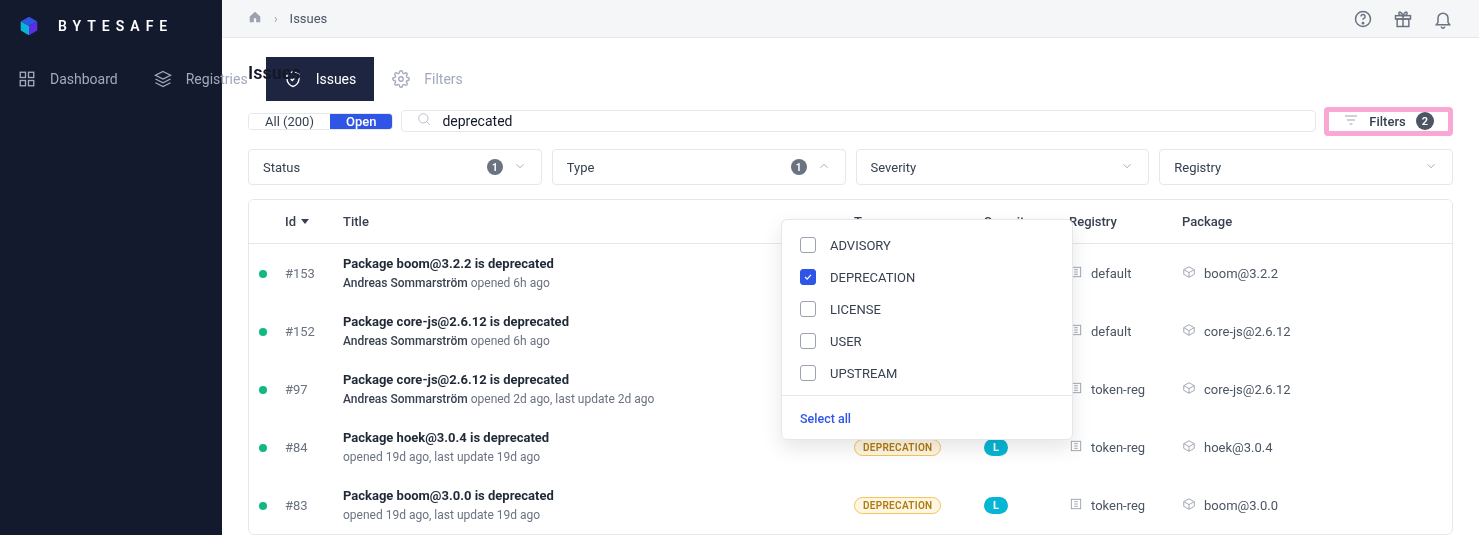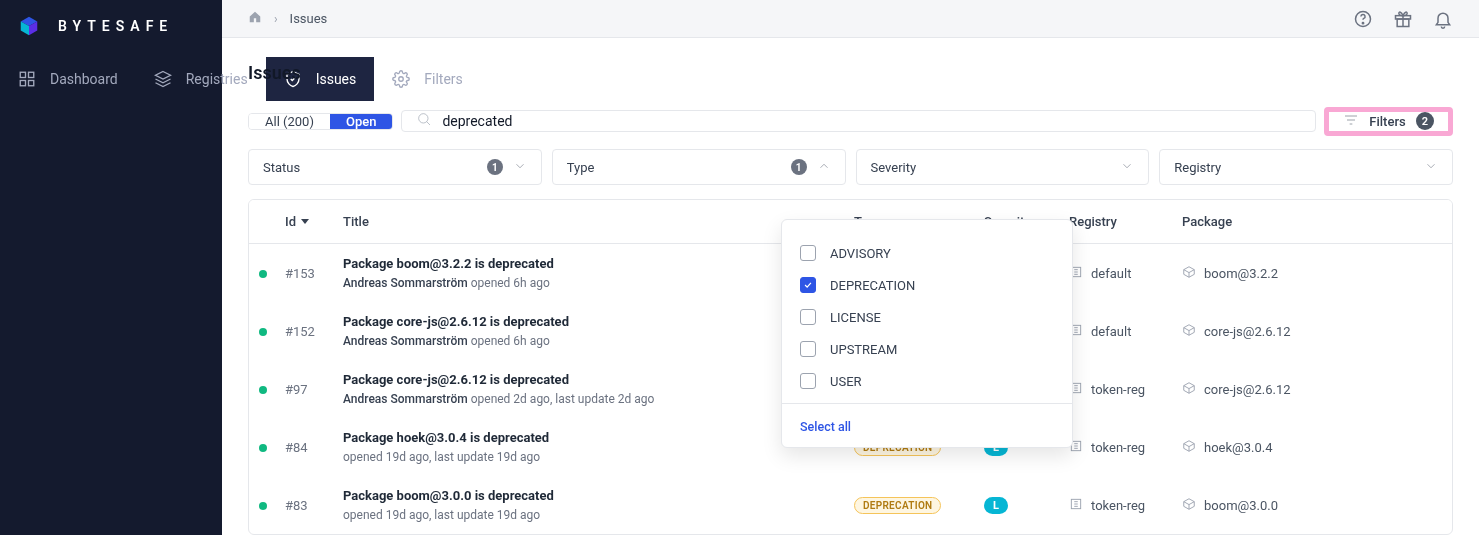--- a/index.html
+++ b/index.html
@@ -42,21 +42,21 @@
 
   
   .filter-row2 { display: flex; gap: 10px; margin-bottom: 14px; }
   .fselect { flex: 1; border: 1px solid #E5E7EB; border-radius: 4px; height: 36px; display: flex; align-items: center; justify-content: space-between; padding: 0 14px; font-size: 13px; color: #374151; cursor: pointer; background: #fff; position: relative; }
   .fselect .left { display: flex; align-items: center; }
   .fselect .right { display: flex; align-items: center; gap: 10px; }
   .fselect .badge { background: #6B7280; color: #fff; font-size: 10px; font-weight: 700; width: 16px; height: 16px; border-radius: 8px; display: inline-flex; align-items: center; justify-content: center; }
   .chev { width: 14px; height: 14px; stroke: #6B7280; }
 
   
-  .dropdown { position: absolute; z-index: 50; background: #fff; border: 1px solid #E5E7EB; border-radius: 6px; box-shadow: 0 8px 20px rgba(0,0,0,0.1); width: 292px; top: 181px; left: 559px; padding-top: 17px; }
+  .dropdown { position: absolute; z-index: 50; background: #fff; border: 1px solid #E5E7EB; border-radius: 6px; box-shadow: 0 8px 20px rgba(0,0,0,0.1); width: 292px; top: 181px; left: 559px; padding-top: 9px; }
   .dd-item { display: flex; align-items: center; gap: 14px; padding: 8px 18px; font-size: 13px; color: #374151; cursor: pointer; }
   .chk { width: 16px; height: 16px; border: 1.5px solid #9CA3AF; border-radius: 3px; display: flex; align-items: center; justify-content: center; flex-shrink: 0; }
   .chk.checked { background: #2E55E5; border-color: #2E55E5; }
   .chk.checked svg { stroke: #fff; width: 10px; height: 10px; stroke-width: 3; }
   .dd-footer { border-top: 1px solid #E5E7EB; margin-top: 6px; padding: 12px 18px; }
   .dd-footer a { color: #2E55E5; font-size: 12.5px; text-decoration: none; font-weight: 500; cursor: pointer; }
 
   
   .table-wrap { border: 1px solid #E5E7EB; border-radius: 6px; overflow: hidden; }
   .thead { display: flex; align-items: center; height: 44px; border-bottom: 1px solid #E5E7EB; font-size: 13px; color: #374151; font-weight: 500; padding: 0 10px; background: #fff; }
@@ -415,25 +415,25 @@
               </svg>
             </span>
             <span>DEPRECATION</span>
           </div>
           <div class="dd-item">
             <span class="chk"></span>
             <span>LICENSE</span>
           </div>
           <div class="dd-item">
             <span class="chk"></span>
-            <span>UPSTREAM</span>
+            <span>USER</span>
           </div>
           <div class="dd-item">
             <span class="chk"></span>
-            <span>USER</span>
+            <span>UPSTREAM</span>
           </div>
         </div>
       <div class="dd-footer">
         <a>Select all</a>
       </div>
     </div>
 
   </div>
 </div>
 

